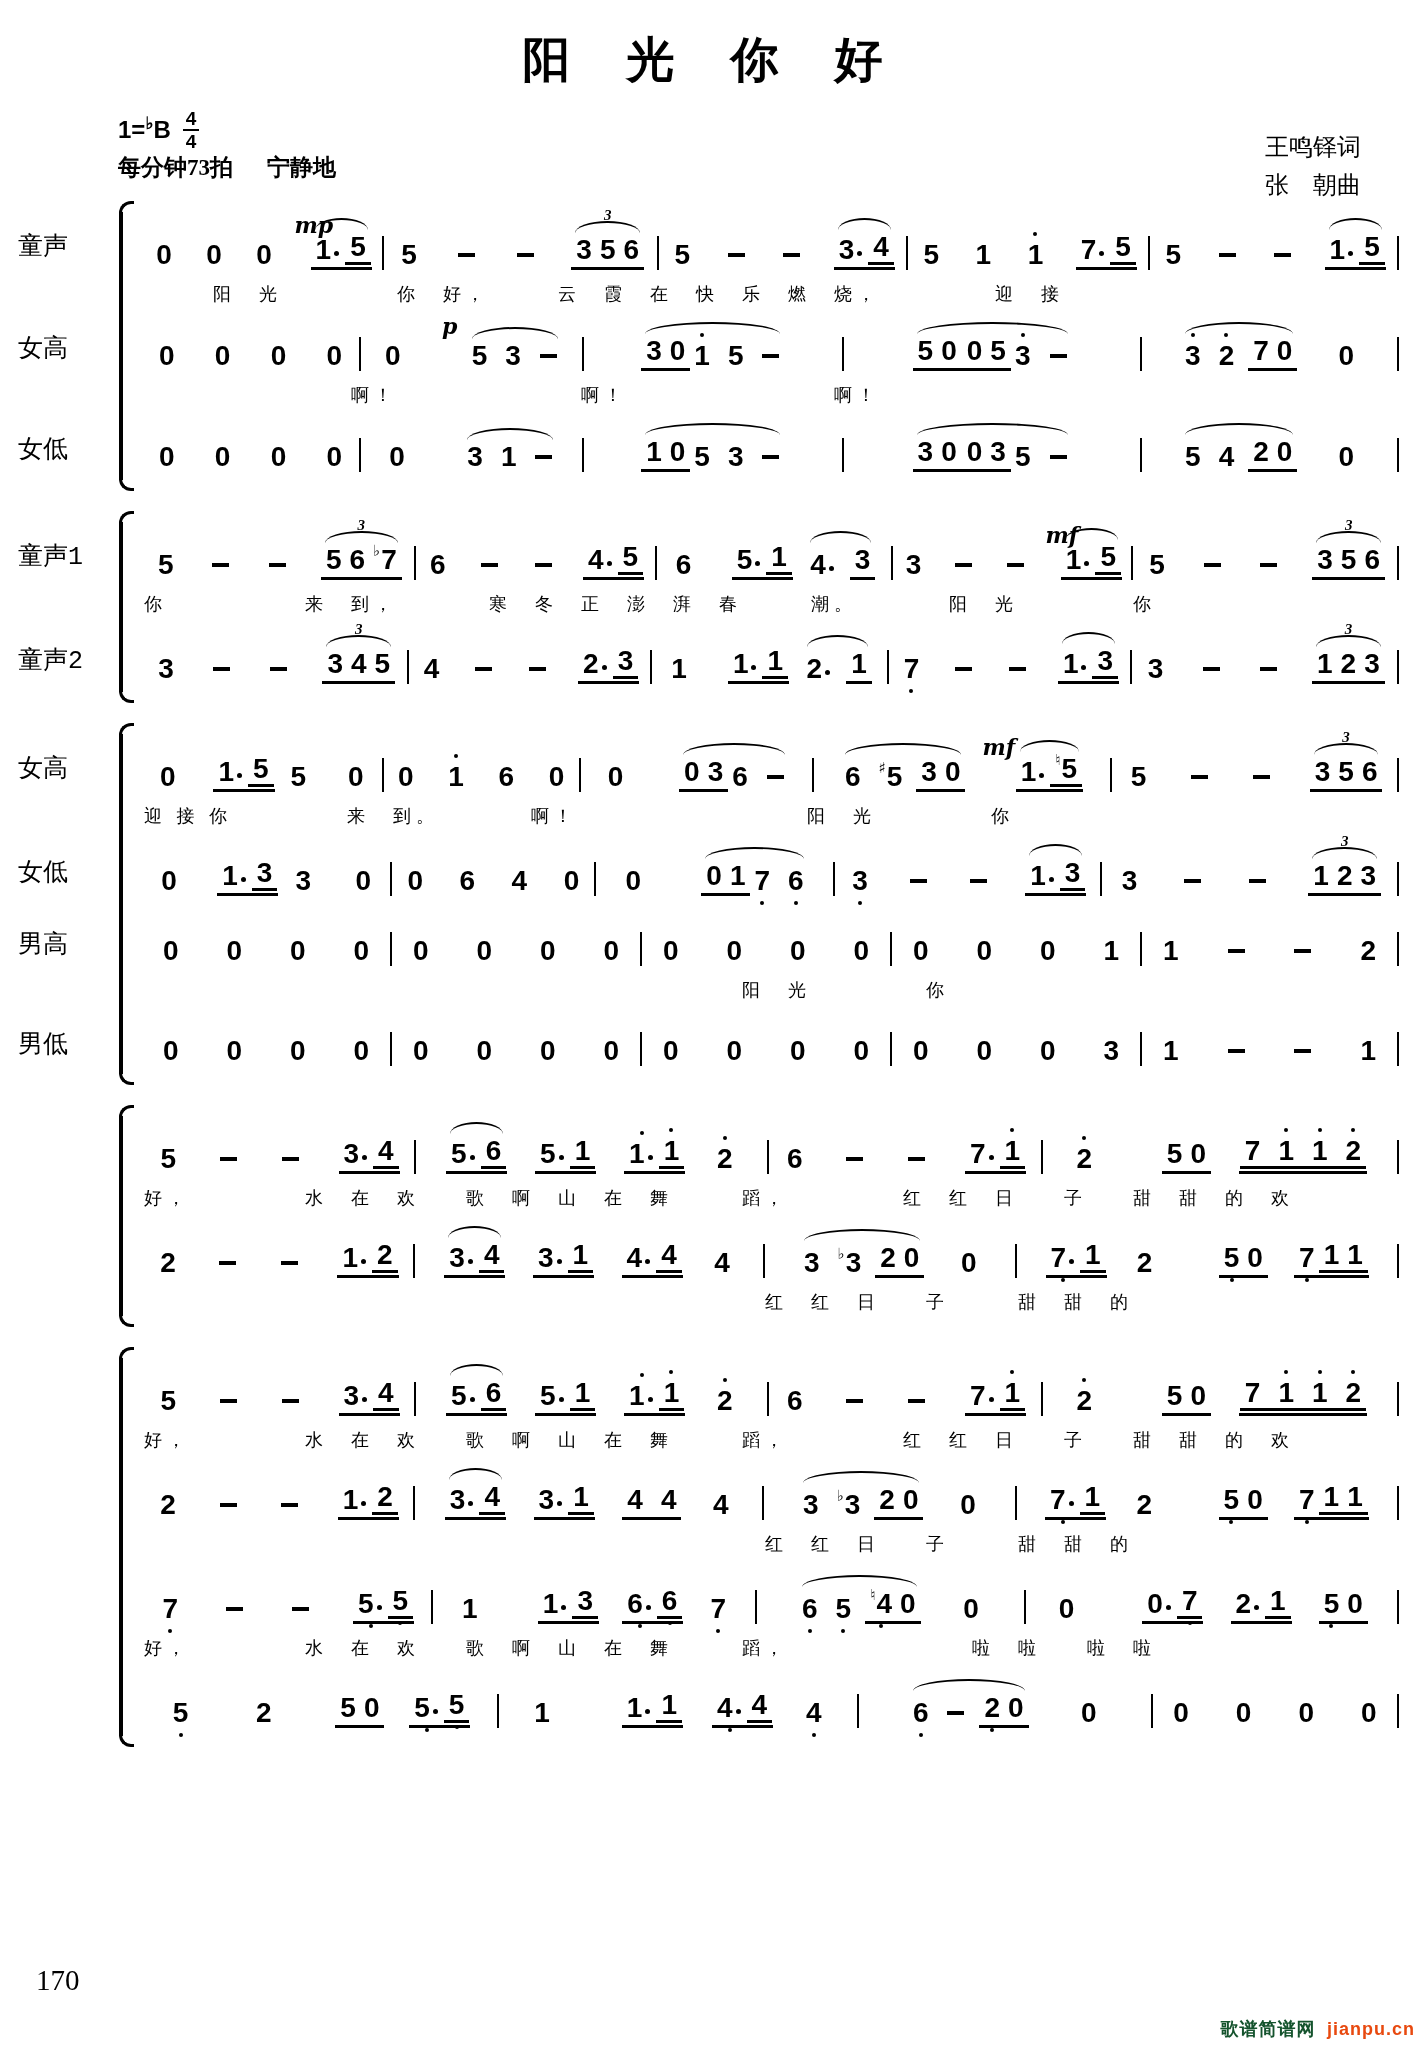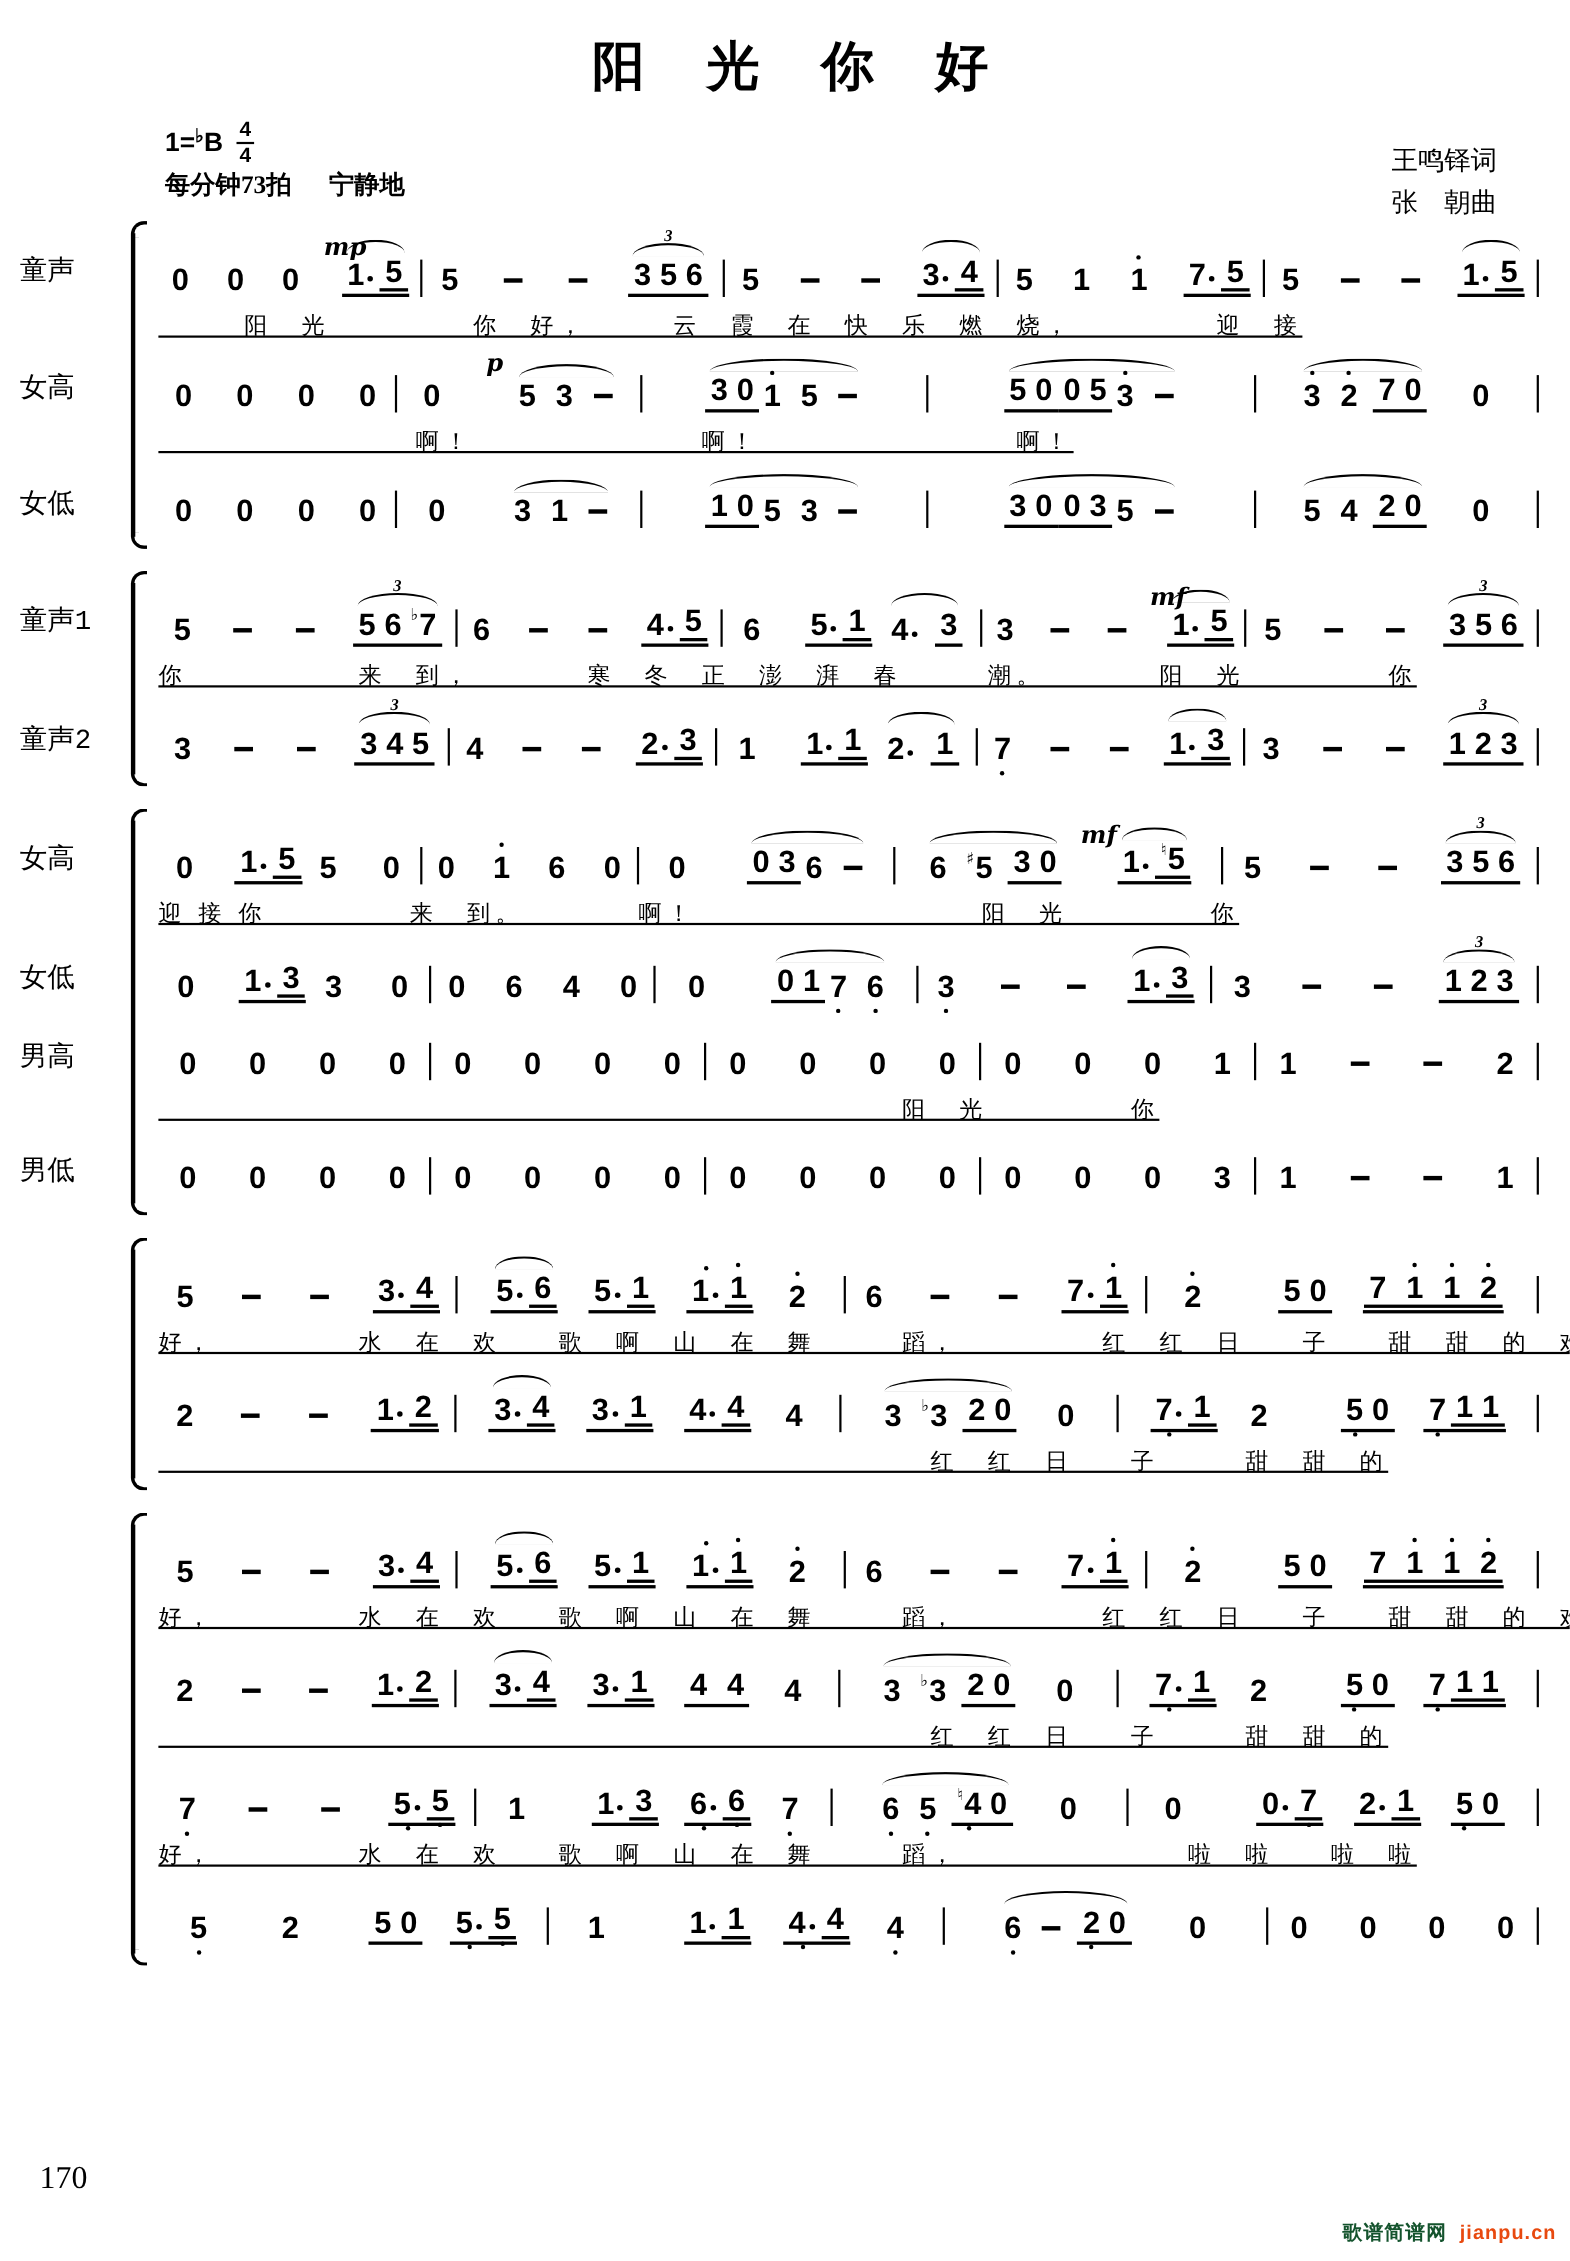--- a/index.html
+++ b/index.html
@@ -1,19 +1,19 @@
 <!DOCTYPE html>
 <html><head>
 <meta charset="utf-8">
 <style>
   html,body{margin:0;padding:0;background:#fff;}
   body{width:1427px;height:2055px;position:relative;overflow:hidden;
        font-family:"Liberation Serif","DejaVu Serif",serif;color:#000;}
   
-  .hdr{position:relative;height:208px;margin-left:32px;}
+  .hdr{position:relative;height:208px;}
   .title{position:absolute;top:28px;left:0;right:0;text-align:center;
          font-size:48px;font-weight:bold;letter-spacing:22px;}
   .keyline{position:absolute;left:118px;top:108px;font-size:24px;font-weight:bold;
            font-family:"Liberation Sans",sans-serif;display:flex;align-items:center;}
   .keyline .flat{font-size:17px;vertical-align:super;position:relative;top:-7px;}
   .meter{display:inline-block;margin-left:12px;text-align:center;font-size:19px;line-height:1;}
   .meter b{display:block;padding:1px 3px;}
   .meter b:first-child{border-bottom:2px solid #000;}
   .tempoline{position:absolute;left:118px;top:152px;font-size:23px;font-weight:bold;}
   .tempoline span{margin-right:34px;}
@@ -48,21 +48,21 @@
   .ul .ul{border-bottom:3px solid #000;padding-bottom:0;}
   .slur{display:inline-flex;align-items:flex-end;position:relative;}
   .slur>.arc{position:absolute;top:-14px;left:4px;right:4px;height:10px;
              border-top:2.5px solid #000;border-radius:50% 50% 0 0/100% 100% 0 0;}
   .slur.tri>.t3{position:absolute;top:-28px;left:0;right:0;text-align:center;
                 font:italic bold 15px "Liberation Serif",serif;}
   .dyn{position:relative;width:0;overflow:visible;height:30px;}
   .dyn b{position:absolute;bottom:32px;left:-8px;font:italic bold 22px "DejaVu Serif",serif;}
   
   .lyrrow{display:flex;}
-  .lyr{margin-left:18px;font-size:21px;letter-spacing:5px;white-space:pre;padding:0 0 6px 0;text-decoration:underline;}
+  .lyr{margin-left:18px;font-size:18px;letter-spacing:5px;white-space:pre;padding:0 0 6px 0;}
   
   .pagenum{position:absolute;left:36px;bottom:58px;font-size:29px;}
   .wmark{position:absolute;right:12px;bottom:14px;font-size:18px;letter-spacing:1px;}
   .wmark .w1{font-weight:bold;}
   .wmark .w2{font-family:"Liberation Sans",sans-serif;font-weight:bold;margin-left:6px;}
 </style>
 </head>
 <body>
 
 <div class="hdr">

